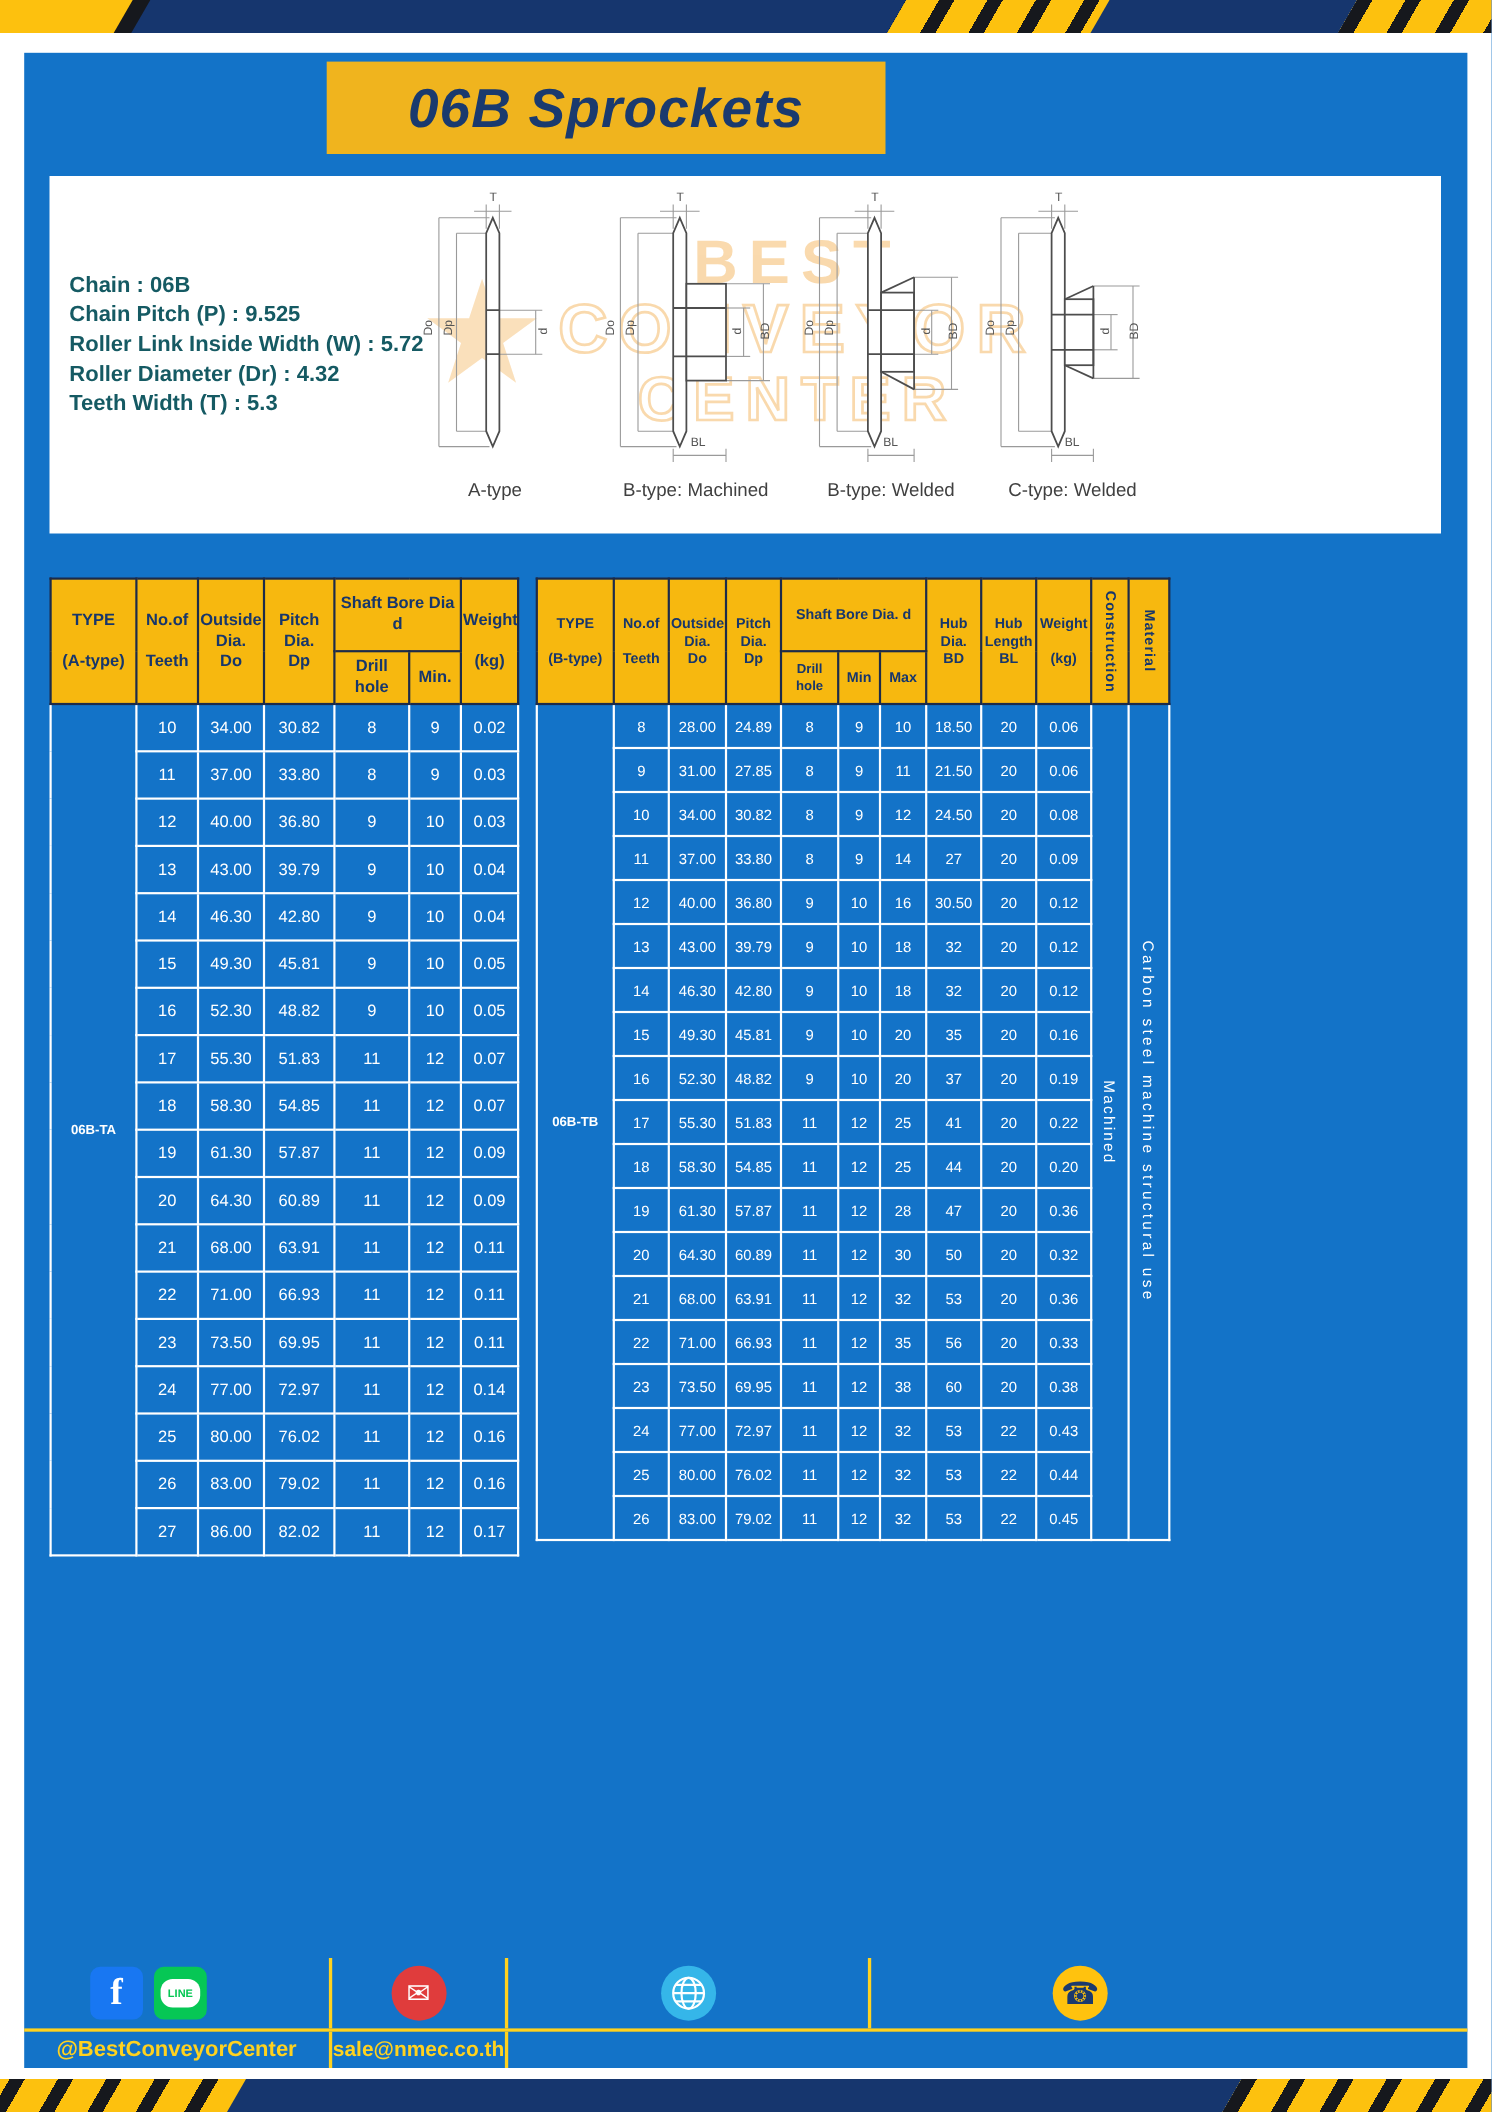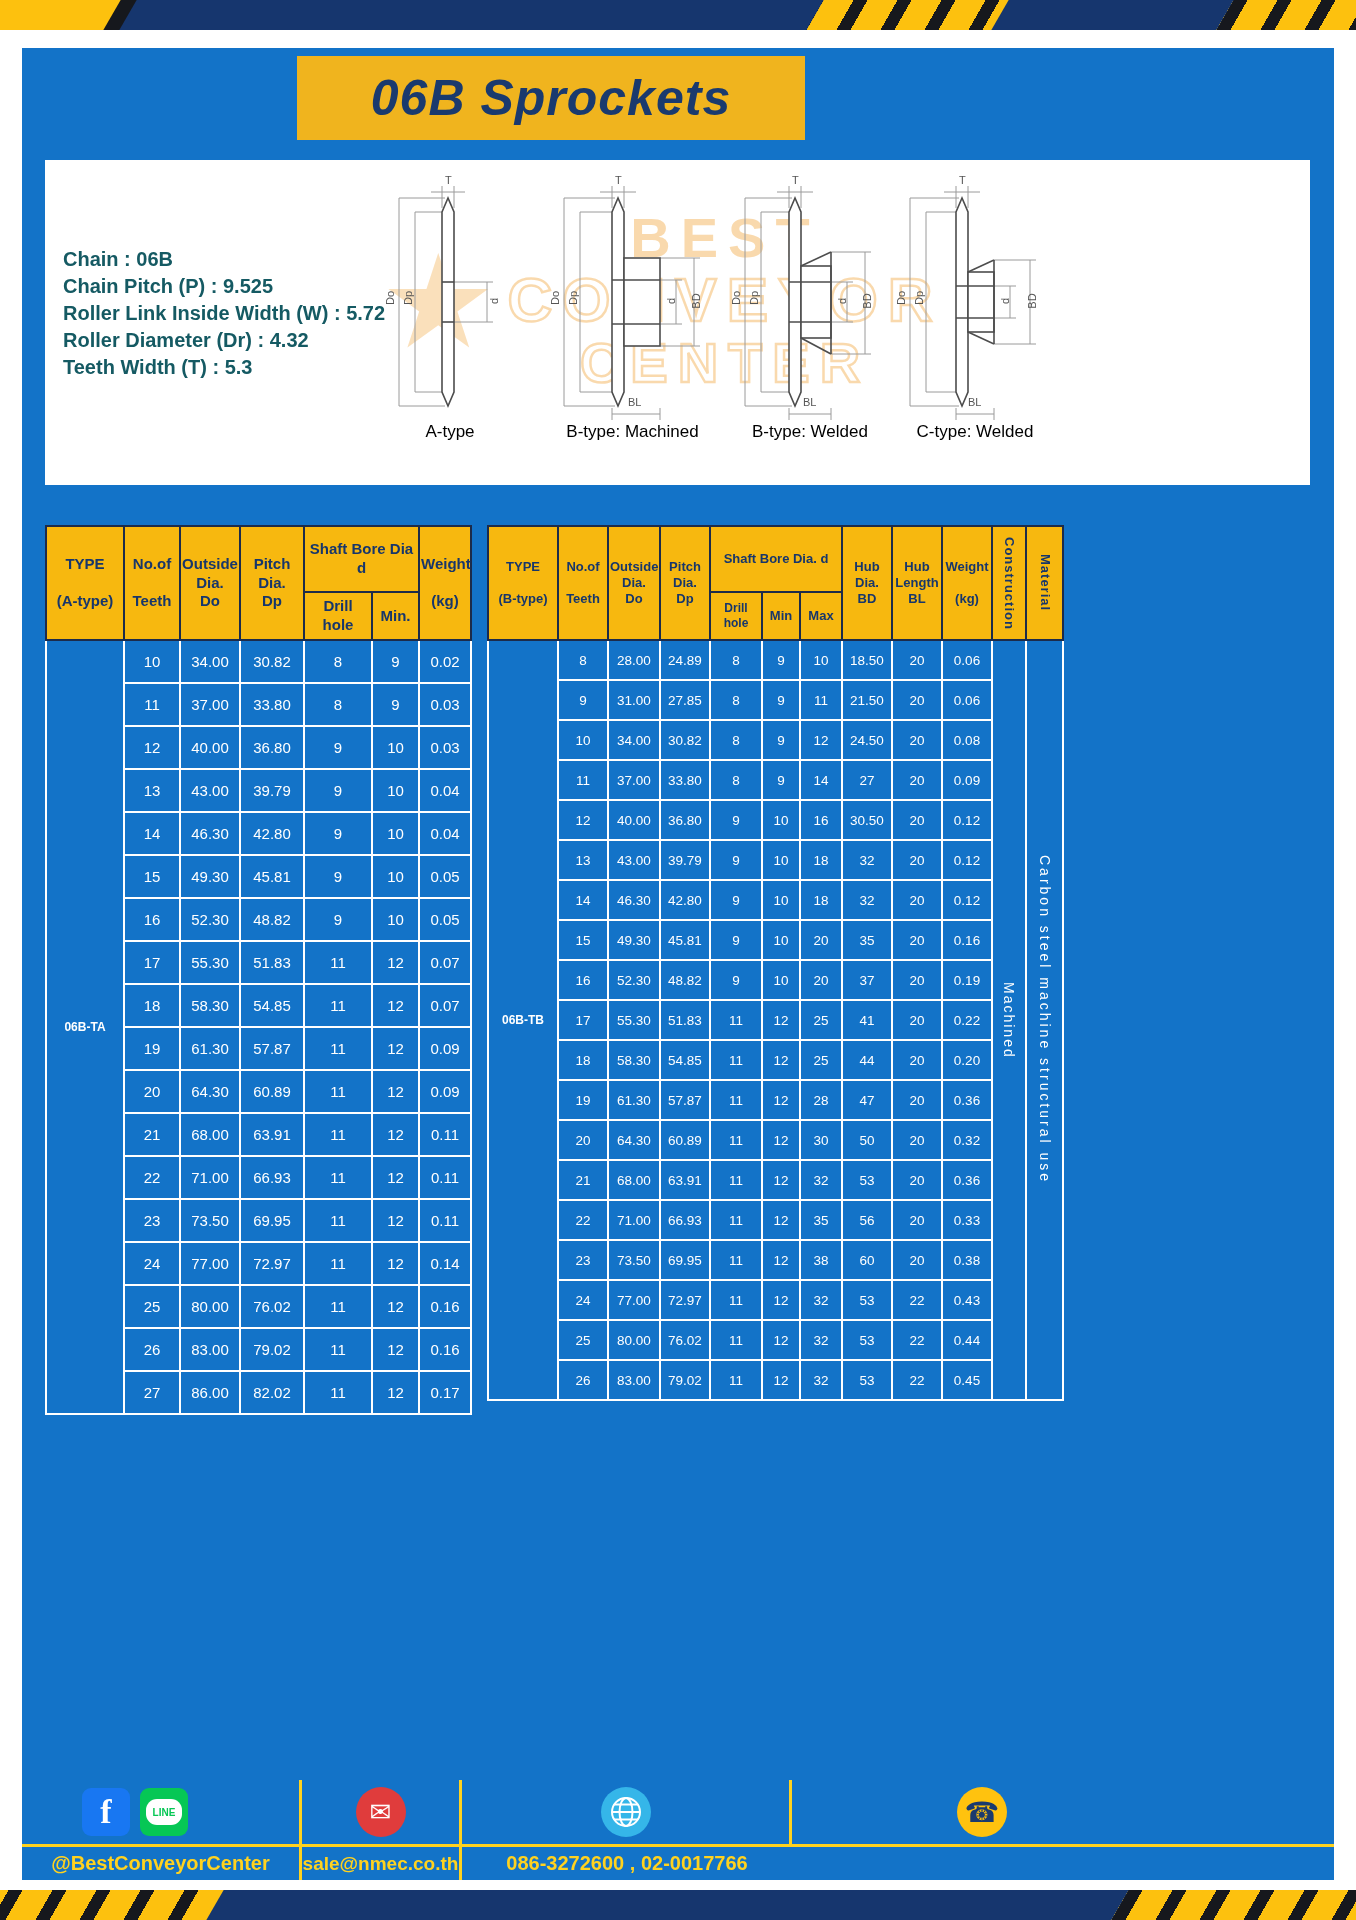--- a/index.html
+++ b/index.html
@@ -26,21 +26,21 @@
 
   .watermark{position:absolute;left:400px;top:48px;width:560px;text-align:center;opacity:.42;
     font-weight:bold;letter-spacing:10px;line-height:1.06;pointer-events:none;}
   .wm1{display:block;font-size:56px;color:#f2a73e;}
   .wm2{display:block;font-size:62px;color:transparent;-webkit-text-stroke:2.5px #f2a73e;}
   .wm3{display:block;font-size:56px;color:transparent;-webkit-text-stroke:2.5px #f2a73e;}
   .wm-star{position:absolute;left:335px;top:66px;font-size:130px;color:#f2a73e;opacity:.35;pointer-events:none;}
 
   .fig{position:absolute;top:22px;}
   .fig svg{display:block;}
-  .fig-caption{text-align:center;font-size:17px;color:#000000;margin-top:2px;}
+  .fig-caption{text-align:center;font-size:17px;color:#404040;margin-top:16px;}
   .dim{position:absolute;font-size:11px;color:#555;}
   .rot{transform:rotate(-90deg);transform-origin:center;}
 
   
   .data-table{border-collapse:collapse;table-layout:fixed;position:absolute;background:#1373c8;}
   .data-table th{background:#f7b80f;color:#17366b;font-weight:bold;border:2px solid #1c2b4a;
     text-align:center;vertical-align:middle;white-space:pre-line;line-height:1.25;padding:2px 1px;}
   .data-table td{color:#ffffff;border:2px solid #ffffff;text-align:center;vertical-align:middle;padding:0 2px;}
   tr.h1 th{height:66px;} tr.h2 th{height:48px;}
   .table-a{left:23px;top:477px;width:425px;}
@@ -739,20 +739,17 @@
       <div class="f-cell"></div>
     </div>
     <div class="f-hr"></div>
     <div class="f-row f-text">
       <div class="f-cell sep">
           <span class="f-item" style="font-size:20px">@BestConveyorCenter</span>
         </div>
       <div class="f-cell sep">
           <span class="f-item">sale@nmec.co.th</span>
         </div>
-      <div class="f-cell">
-          <span class="f-item" style="font-size:20px">086-3272600 , 02-0017766</span>
-        </div>
       <div class="f-cell"></div>
     </div>
   </div>
 
 </div>
 
 </body></html>

